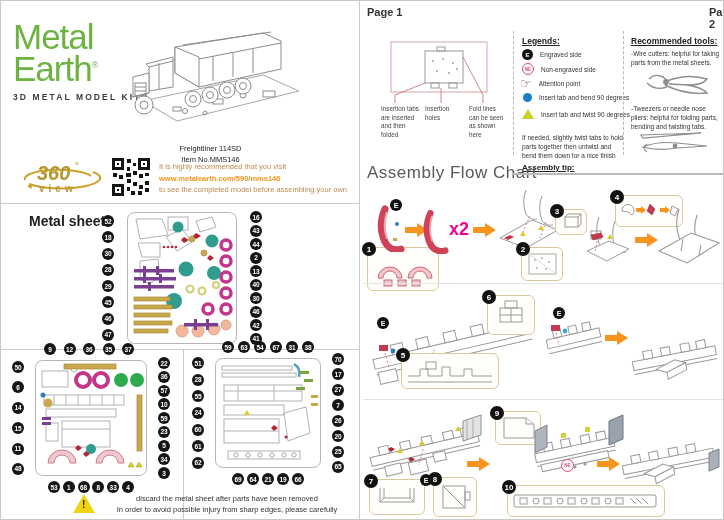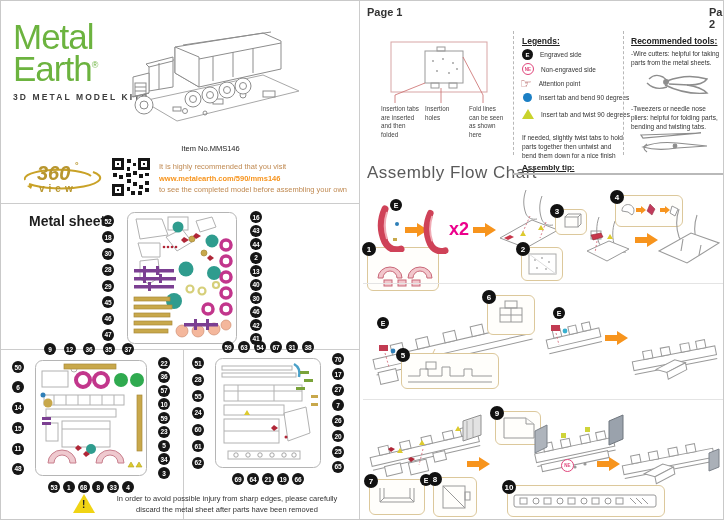--- a/index.html
+++ b/index.html
@@ -102,20 +102,21 @@
         <circle cx="80" cy="70" r="3.5"></circle>
       <circle cx="97" cy="66" r="8" fill="#fff"></circle>
         <circle cx="97" cy="66" r="3.5"></circle>
       <circle cx="114" cy="61" r="8" fill="#fff"></circle>
         <circle cx="114" cy="61" r="3.5"></circle>
       <circle cx="130" cy="57" r="8" fill="#fff"></circle>
         <circle cx="130" cy="57" r="3.5"></circle>
     </g>
   </svg>
   <div class="abs caption" style="left:112px;top:142px;width:195px;">
+    <div>Freightliner 114SD</div>
     <div>Item No.MMS146</div>
   </div>
 
   <div class="abs" style="left:12px;top:155px;width:90px;height:42px;">
     <svg class="abs" style="left:0;top:0;" width="90" height="42" viewBox="0 0 90 42">
       <path d="M12,24 a34,9 0 0 1 66,-4" fill="none" stroke="#c9a227" stroke-width="2"></path>
       <path d="M80,16 a34,9 0 0 1 -64,12" fill="none" stroke="#c9a227" stroke-width="2"></path>
       <path d="M14,30 l6,-2 -2,5 z" fill="#c9a227"></path>
     </svg>
     <span class="abs" style="left:24px;top:6px;font-size:20px;font-weight:bold;font-style:italic;color:#b8962e;">360</span>
@@ -425,22 +426,22 @@
         <span class="co">66</span>
       </div>
   </div>
 
   <div class="abs" style="left:72px;top:493px;">
     <div class="warn-tri">
         <span class="warn-bang">!</span>
       </div>
   </div>
   <div class="abs warntxt" style="left:96px;top:493px;width:260px;">
+    <div>discard the metal sheet after parts have been removed</div>
     <div>In order to avoid possible injury from sharp edges, please carefully</div>
-    <div>discard the metal sheet after parts have been removed</div>
   </div>
 
   <div class="vline" style="left:358px;top:0;height:520px;"></div>
 
   <div class="abs pagelabel" style="left:660px;top:5px;">Page 2</div>
 
   <svg class="abs" style="left:378px;top:36px;" width="126" height="66" viewBox="0 0 126 66">
     <rect x="12" y="5" width="96" height="50" fill="none" stroke="#d8a5a5" stroke-width="1"></rect>
     <g fill="none" stroke="#9a9a9a" stroke-width="1">
       <rect x="46" y="14" width="38" height="32"></rect>

